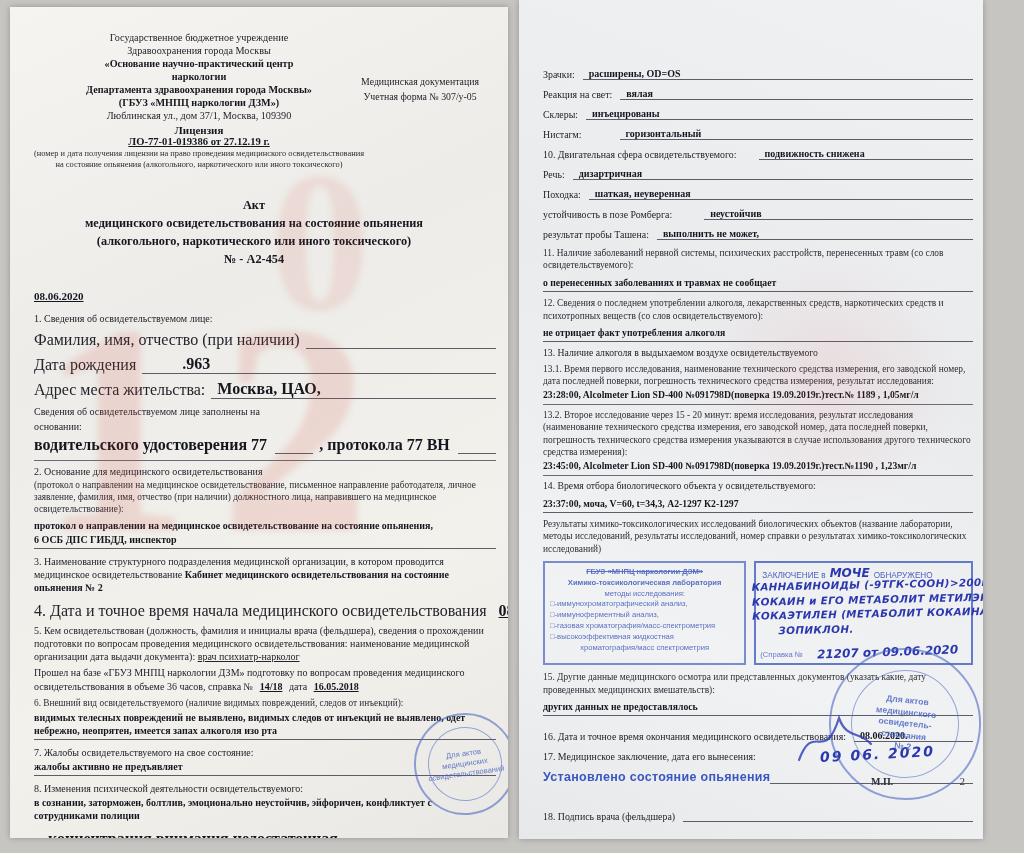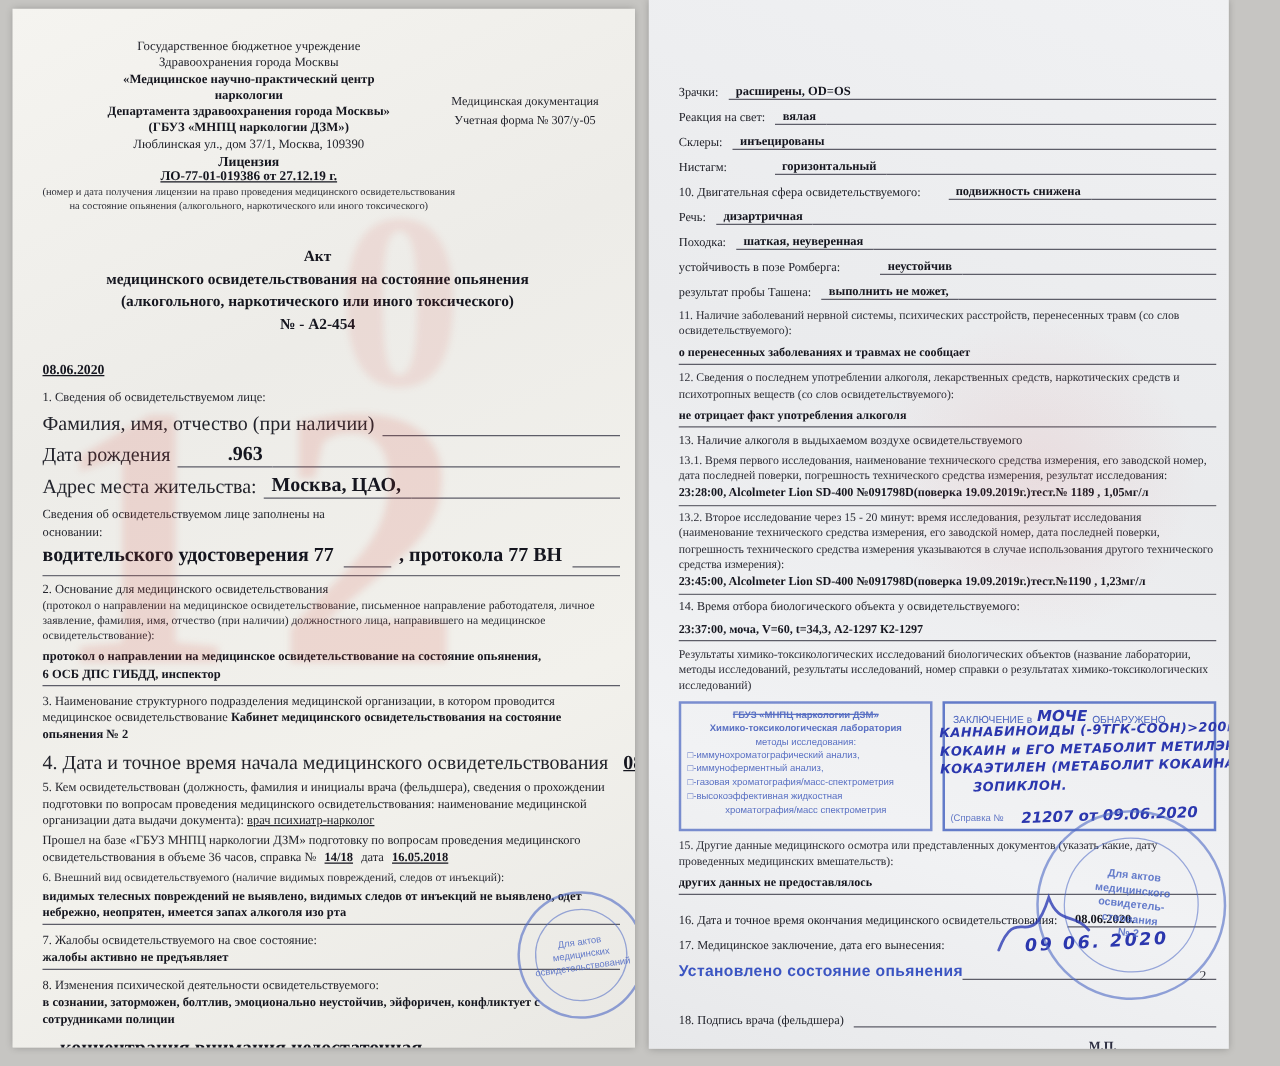--- a/index.html
+++ b/index.html
@@ -71,21 +71,21 @@
 </head>
 <body>
 
 <div class="page left">
   <div class="wm wm1">12</div>
   <div class="wm wm2">0</div>
 
   <div class="org center">
     <div>Государственное бюджетное учреждение</div>
     <div>Здравоохранения города Москвы</div>
-    <div class="b">«Медицинское научно-практический центр</div>
+    <div class="b">«Основание научно-практический центр</div>
     <div class="b">наркологии</div>
     <div class="b">Департамента здравоохранения города Москвы»</div>
     <div class="b">(ГБУЗ «МНПЦ наркологии ДЗМ»)</div>
     <div>Люблинская ул., дом 37/1, Москва, 109390</div>
   </div>
 
   <div class="docform">
     <div>Медицинская документация</div>
     <div>Учетная форма № 307/у-05</div>
   </div>
@@ -308,15 +308,15 @@
       <div>освидетель-</div>
       <div>ствования</div>
       <div>№ 2</div>
     </div>
   </div>
 
   <svg class="sig" style="left:270px; top:700px" width="90" height="70" viewBox="0 0 90 70">
     <path d="M10,60 C25,20 35,65 50,18 C58,40 70,30 82,44" fill="none" stroke="rgba(45,60,180,.8)" stroke-width="2.2" stroke-linecap="round"></path>
   </svg>
 
-  <div class="mp" style="left:352px; top:832px">М.П.</div>
+  <div class="mp" style="left:352px; top:776px">М.П.</div>
   <div class="pagenum">2</div>
 </div>
 
 </body></html>

